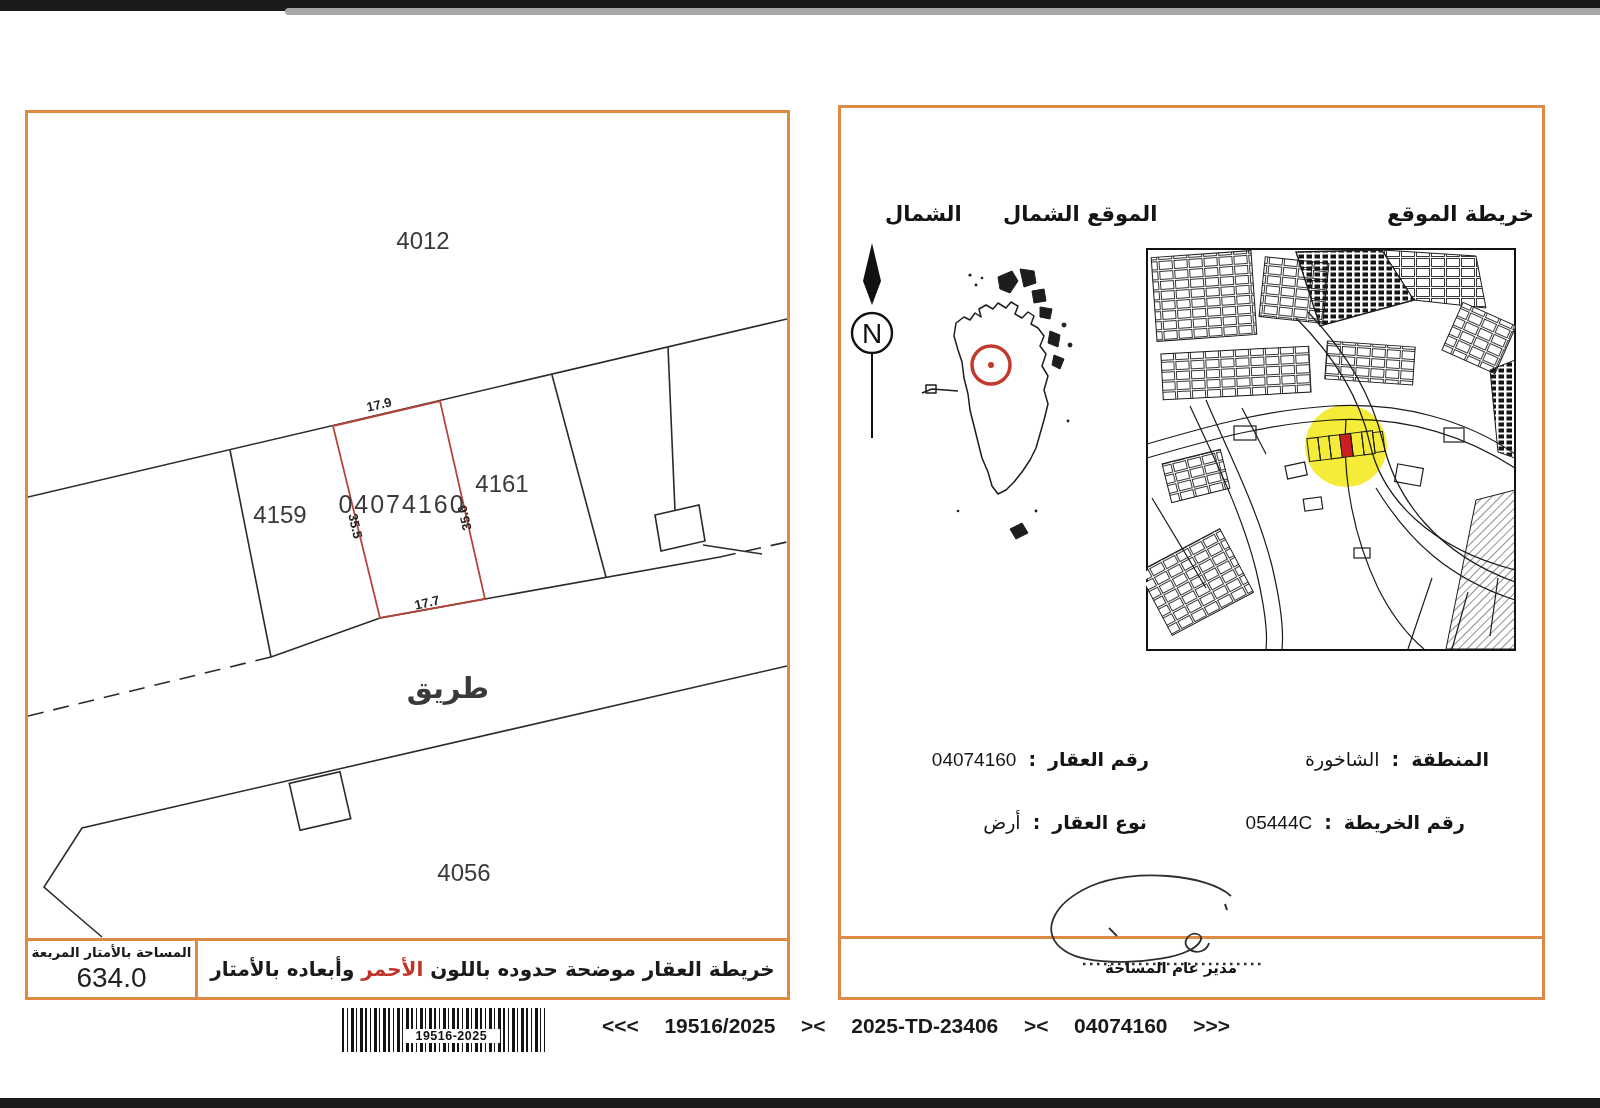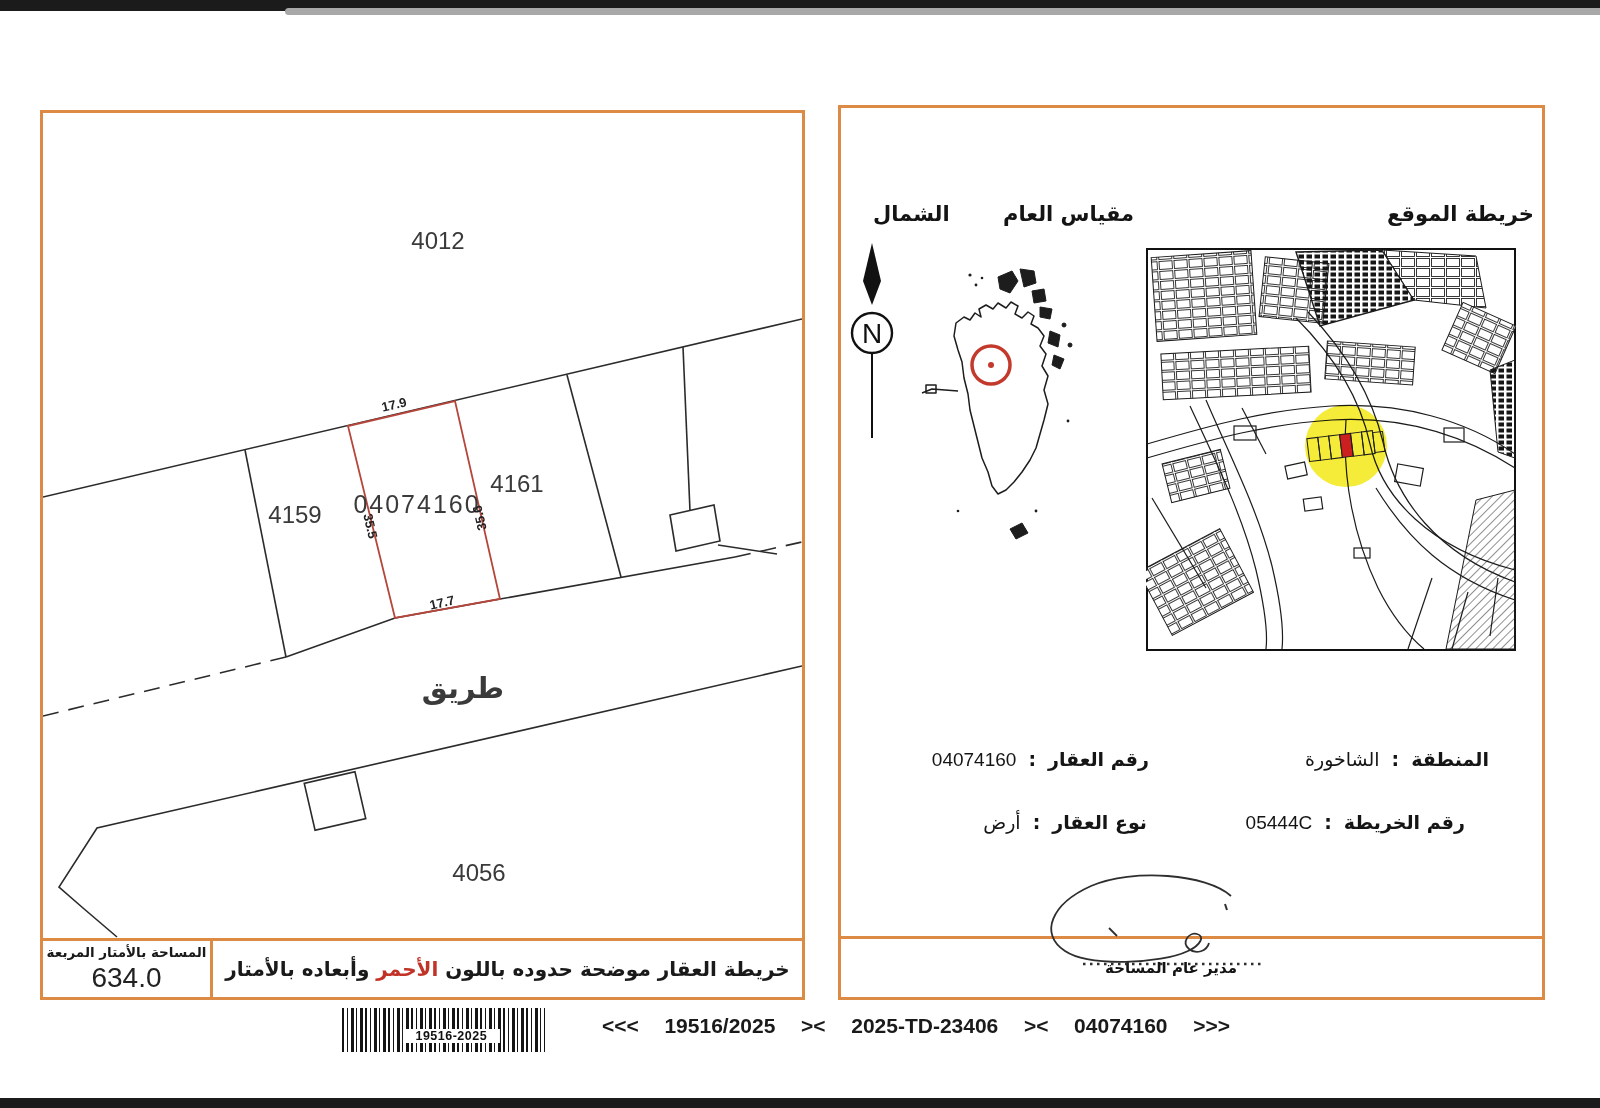--- a/index.html
+++ b/index.html
@@ -47,21 +47,21 @@
   svg text.ar{font-family:"DejaVu Sans",sans-serif;}
 </style>
 </head>
 <body>
 
 <div id="stage">
 
   <div id="top-bar" class="abs"></div>
   <div id="top-scrollbar" class="abs"></div>
 
-  <div id="plot-panel" class="abs panel" style="position:absolute;margin-left:15px;">
+  <div id="plot-panel" class="abs panel" style="position:absolute;">
     <svg width="759" height="825" viewBox="0 0 759 825" style="position:absolute;left:0;top:0;">
       <g stroke="#2b2b2b" stroke-width="1.6" fill="none">
 
         <path d="M0,384 L759,206"></path>
 
         <path d="M0,603 L243,544 M692,444 L759,429" stroke-dasharray="16,10"></path>
         <path d="M243,544 L352,505 L457,486 L692,444"></path>
 
         <path d="M759,553 L54,715 L16,774 L40,795 L74,824"></path>
 
@@ -99,22 +99,22 @@
       </div>
       <div id="note-cell">
         <div id="note-text"><span>خريطة العقار موضحة حدوده باللون</span> <span class="red">الأحمر</span> <span>وأبعاده بالأمتار</span></div>
       </div>
     </div>
   </div>
 
   <div id="loc-panel" class="abs panel" style="position:absolute;">
 
     <div class="abs ar-head" style="right:8px;top:94px;">خريطة الموقع</div>
-    <div class="abs ar-head" style="left:162px;top:94px;">مقياس العام</div>
-    <div class="abs ar-head" style="left:32px;top:94px;">الشمال</div>
+    <div class="abs ar-head" style="left:162px;top:94px;">الموقع الشمال</div>
+    <div class="abs ar-head" style="left:44px;top:94px;">الشمال</div>
 
     <svg class="abs" style="left:7px;top:133px;" width="48" height="200" viewBox="0 0 48 200">
       <polygon points="24,2 33,40 24,64 15,40" fill="#111"></polygon>
       <circle cx="24" cy="92" r="20" fill="none" stroke="#111" stroke-width="2.4"></circle>
       <text x="24" y="102" font-size="28" text-anchor="middle" fill="#111">N</text>
       <line x1="24" y1="113" x2="24" y2="197" stroke="#111" stroke-width="2"></line>
     </svg>
 
     <svg class="abs" style="left:77px;top:153px;" width="170" height="290" viewBox="0 0 170 290">
       <g fill="#1d1d1d">

